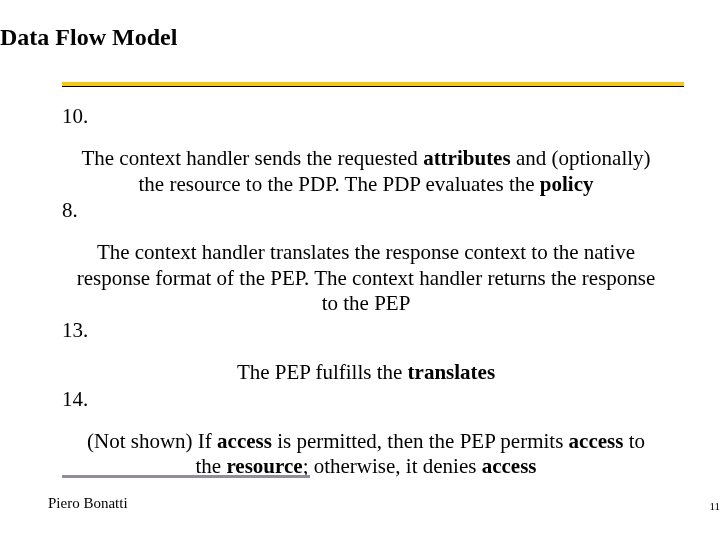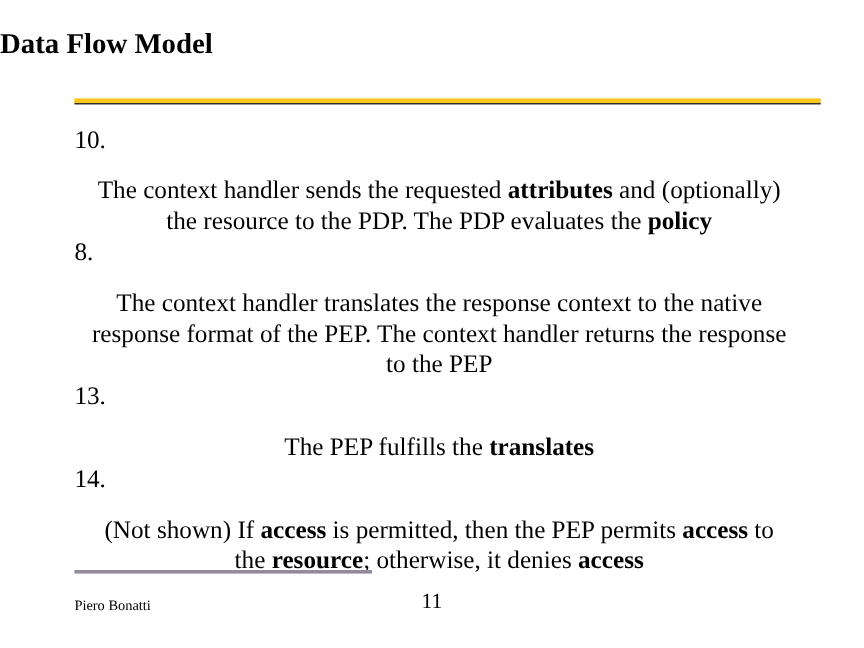--- a/index.html
+++ b/index.html
@@ -69,31 +69,31 @@
     position: absolute;
     bottom: 62px;
     left: 62px;
     width: 248px;
     height: 3px;
     background: #928b9b;
   }
   .footer-author {
     position: absolute;
     bottom: 28px;
-    left: 62px;
-    font-size: 12px;
+    left: 48px;
+    font-size: 15px;
     color: #000;
   }
   .footer-page {
     position: absolute;
     bottom: 28px;
     left: 0;
     width: 100%;
-    text-align: center;
-    font-size: 18px;
+    text-align: right;
+    font-size: 11px;
   }
 </style>
 </head>
 <body>
 
 <div class="slide">
 
   <div class="title">Data Flow Model</div>
 
   <div class="rule-yellow"></div>

